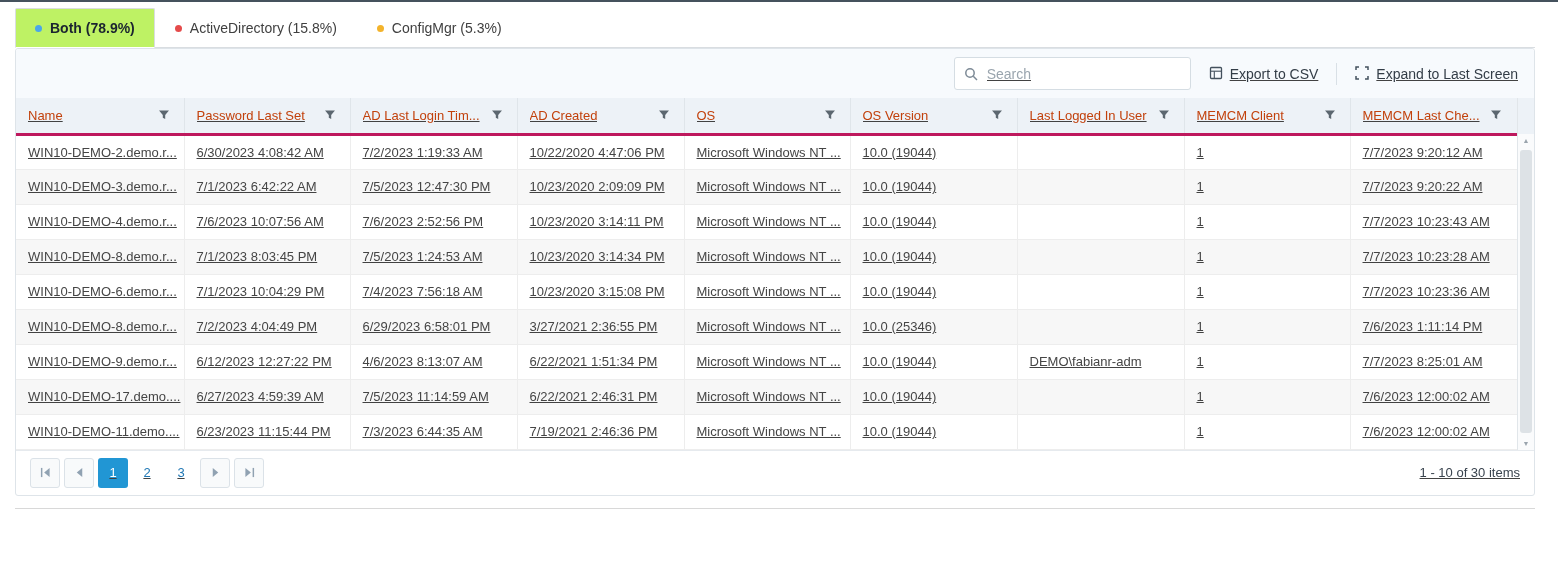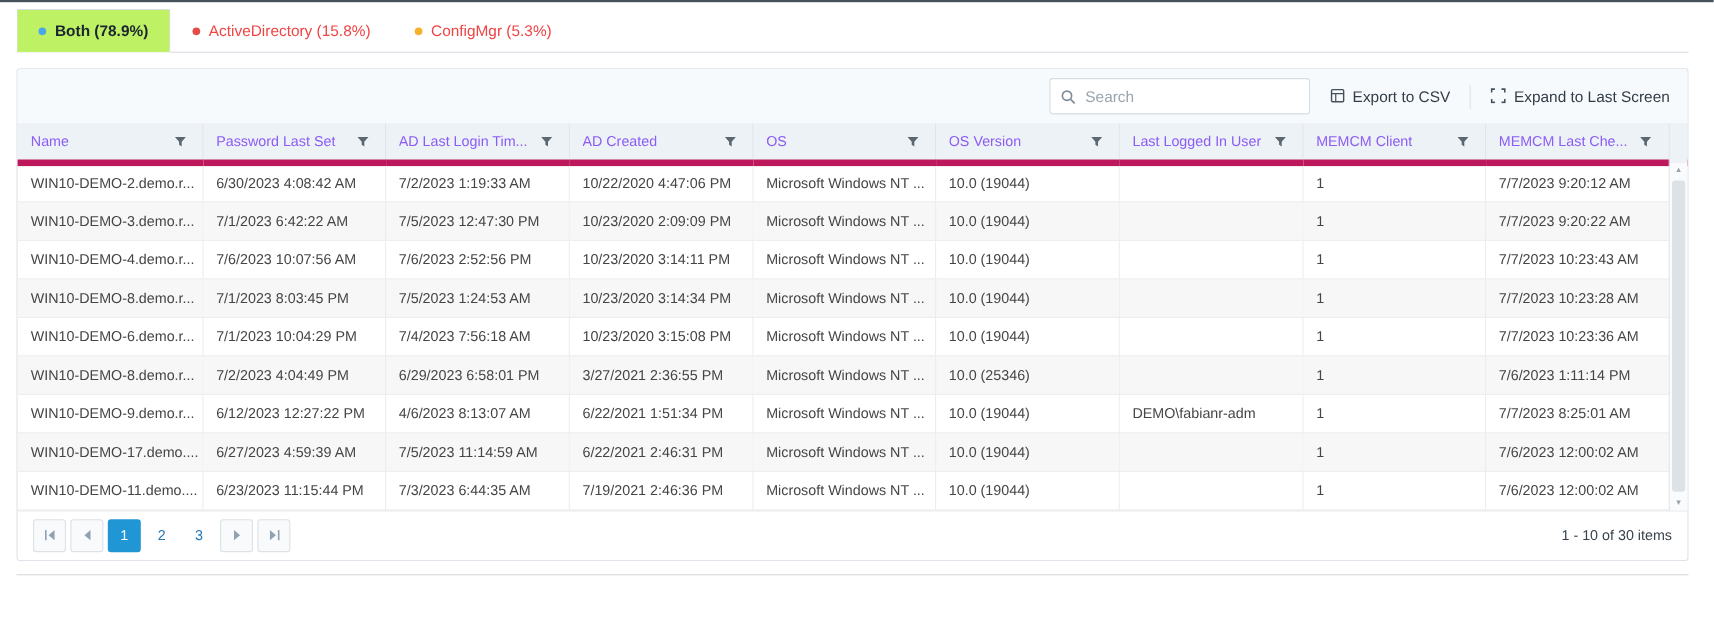--- a/index.html
+++ b/index.html
@@ -10,32 +10,32 @@
     width:1558px;
     min-height:561px;
   }
   .topline { height:2px; background:#45525d; }
   .content { margin:6px 23px 0 15px; }
 
   
   .tabstrip { display:flex; align-items:flex-end; border-bottom:1px solid #d9dde1; }
   .tab {
     display:flex; align-items:center; gap:8px;
-    padding:11px 19px; font-size:14px; color:#ef4444;
+    padding:11px 19px; font-size:14px; color:#404040;
     cursor:pointer; margin-bottom:-1px; border:1px solid transparent;
     white-space:nowrap;
   }
   .tab.active {
     background:#bef264; border-color:#d9dde1; border-bottom-color:#fff;
     border-radius:2px 2px 0 0; color:#1b2430; font-weight:bold;
   }
   .dot { width:7px; height:7px; border-radius:50%; flex:0 0 auto; background:#999; }
 
   
-  .panel { margin-top:14px; border:1px solid #dee4e9; border-radius:3px; background:#fff; }
+  .panel { border:1px solid #dee4e9; border-radius:3px; background:#fff;text-decoration:underline; }
 
   .toolbar {
     display:flex; align-items:center; justify-content:flex-end; gap:16px;
     padding:8px 14px; background:#f7fafd; border-radius:3px 3px 0 0; height:49px;
   }
   .search {
     display:flex; align-items:center; background:#fff;
     border:1px solid #d5dde3; border-radius:3px; height:33px; width:237px; padding:0 9px;
   }
   .search input {
@@ -47,22 +47,22 @@
     display:flex; align-items:flex-start; gap:7px; background:transparent; border:none;
     font-size:14px; color:#333d47; cursor:pointer; font-family:inherit; padding:6px 2px;
     white-space:nowrap;
   }
   .vdiv { width:1px; height:22px; background:#d9e0e6; }
 
   
   .gridwrap { position:relative; }
   table.grid { width:100%; border-collapse:collapse; table-layout:fixed; font-size:13px; }
   .grid thead th {
-    background:#edf2f7; height:36px; font-weight:normal; color:#8b5cf6;
-    text-align:left; border-bottom:6px solid #be185d; border-right:1px solid #dfe5ea; padding:0;
+    background:#edf2f7; height:36px; font-weight:normal; color:#c2410c;
+    text-align:left; border-bottom:3px solid #be185d; border-right:1px solid #dfe5ea; padding:0;
   }
   .hcell { display:flex; align-items:center; justify-content:space-between; padding:0 14px 0 12px; }
   .grid thead th:last-child .hcell { padding-right:31px; }
   .htext { overflow:hidden; white-space:nowrap; }
   .ficon { display:flex; align-items:center; cursor:pointer; flex:0 0 auto; margin-left:6px; }
   .grid td {
     height:35px; padding:0 12px; border-bottom:1px solid #ededed; border-right:1px solid #ededed;
     white-space:nowrap; overflow:hidden; color:#454545; background:#fff;
   }
   .grid tbody tr:nth-child(even) td { background:#f7f7f7; }

